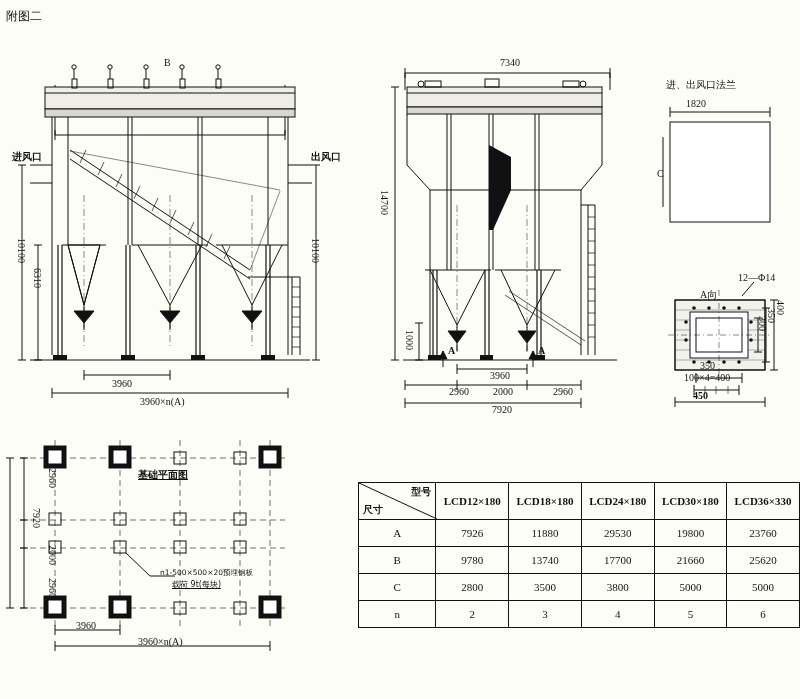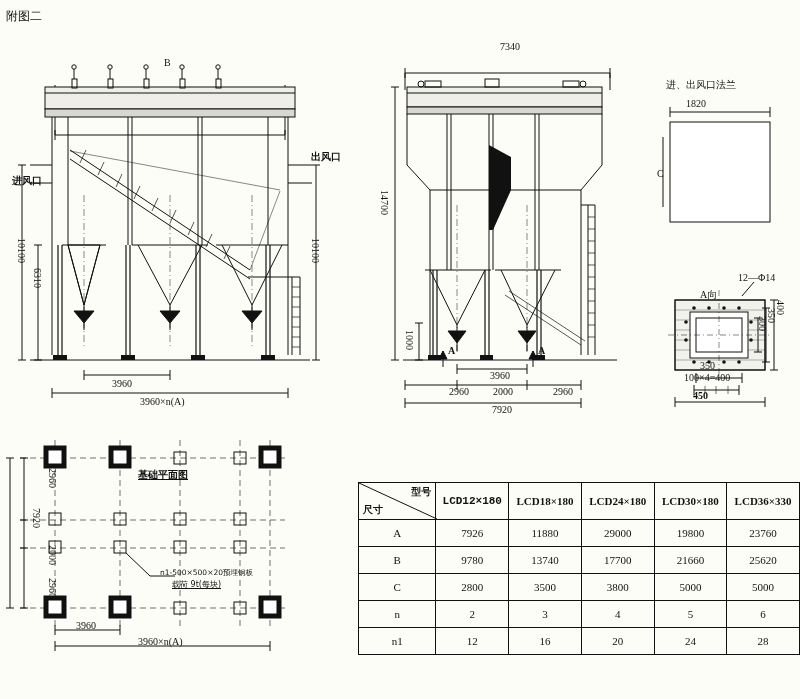--- a/index.html
+++ b/index.html
@@ -180,21 +180,21 @@
       <line x1="84" y1="320" x2="170" y2="320"></line>
       <line x1="84" y1="315" x2="84" y2="325"></line>
       <line x1="170" y1="315" x2="170" y2="325"></line>
       <line x1="52" y1="338" x2="288" y2="338"></line>
       <line x1="52" y1="333" x2="52" y2="343"></line>
       <line x1="288" y1="333" x2="288" y2="343"></line>
     </g>
   </svg>
 </div>
 <div class="abs lbl" style="left:164px;top:57px;">B</div>
-<div class="abs lbl-cn bold" style="left:12px;top:150px;margin-top:24px;">进风口</div>
+<div class="abs lbl-cn bold" style="left:12px;top:150px;">进风口</div>
 <div class="abs lbl-cn bold" style="left:311px;top:150px;">出风口</div>
 <div class="abs lbl vert" style="left:16px;top:238px;">10100</div>
 <div class="abs lbl vert" style="left:32px;top:268px;">6310</div>
 <div class="abs lbl vert" style="left:310px;top:238px;">10100</div>
 <div class="abs lbl" style="left:112px;top:378px;">3960</div>
 <div class="abs lbl" style="left:140px;top:396px;">3960×n(A)</div>
 
 <div class="abs" style="left:385px;top:55px;width:260px;height:370px;">
   <svg width="260" height="370" viewBox="0 0 260 370">
     <g stroke="#111" fill="none" stroke-width="1">
@@ -313,21 +313,21 @@
       <line x1="196" y1="325" x2="196" y2="335"></line>
       <line x1="72" y1="314" x2="142" y2="314"></line>
       <line x1="72" y1="309" x2="72" y2="319"></line>
       <line x1="142" y1="309" x2="142" y2="319"></line>
       <line x1="20" y1="348" x2="196" y2="348"></line>
       <line x1="20" y1="343" x2="20" y2="353"></line>
       <line x1="196" y1="343" x2="196" y2="353"></line>
     </g>
   </svg>
 </div>
-<div class="abs lbl" style="left:500px;top:41px;">7340</div>
+<div class="abs lbl" style="left:500px;top:57px;">7340</div>
 <div class="abs lbl vert" style="left:379px;top:190px;">14700</div>
 <div class="abs lbl vert" style="left:404px;top:330px;">1000</div>
 <div class="abs lbl bold" style="left:448px;top:345px;">A</div>
 <div class="abs lbl bold" style="left:538px;top:345px;">A</div>
 <div class="abs lbl" style="left:449px;top:386px;">2960</div>
 <div class="abs lbl" style="left:490px;top:370px;">3960</div>
 <div class="abs lbl" style="left:493px;top:386px;">2000</div>
 <div class="abs lbl" style="left:553px;top:386px;">2960</div>
 <div class="abs lbl" style="left:492px;top:404px;">7920</div>
 
@@ -505,33 +505,33 @@
   <table class="spec-table">
     <thead>
       <tr>
         <th class="hdr-cell">
           <svg width="78" height="36" style="position:absolute;left:0;top:0;">
             <line x1="0" y1="0" x2="78" y2="36" stroke="#111" stroke-width="1"></line>
           </svg>
           <span class="tl">尺寸</span>
           <span class="tr">型号</span>
         </th>
-        <th style="width:68px;font-family:Liberation Mono, monospace;">LCD12×180</th>
+        <th style="width:68px;">LCD12×180</th>
         <th style="width:68px;">LCD18×180</th>
         <th style="width:68px;">LCD24×180</th>
         <th style="width:68px;">LCD30×180</th>
         <th style="width:68px;">LCD36×330</th>
       </tr>
     </thead>
     <tbody>
       <tr>
         <td>A</td>
         <td>7926</td>
         <td>11880</td>
-        <td>29000</td>
+        <td>29530</td>
         <td>19800</td>
         <td>23760</td>
       </tr>
       <tr>
         <td>B</td>
         <td>9780</td>
         <td>13740</td>
         <td>17700</td>
         <td>21660</td>
         <td>25620</td>
@@ -545,23 +545,15 @@
         <td>5000</td>
       </tr>
       <tr>
         <td>n</td>
         <td>2</td>
         <td>3</td>
         <td>4</td>
         <td>5</td>
         <td>6</td>
       </tr>
-      <tr>
-        <td>n1</td>
-        <td>12</td>
-        <td>16</td>
-        <td>20</td>
-        <td>24</td>
-        <td>28</td>
-      </tr>
     </tbody>
   </table>
 </div>
 
 </body></html>

